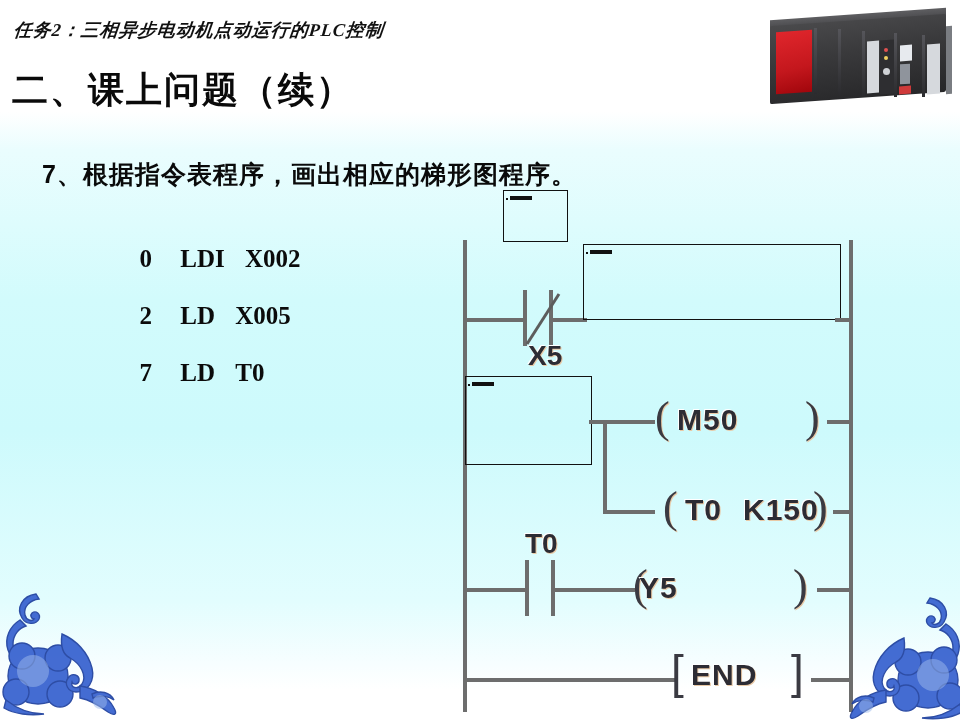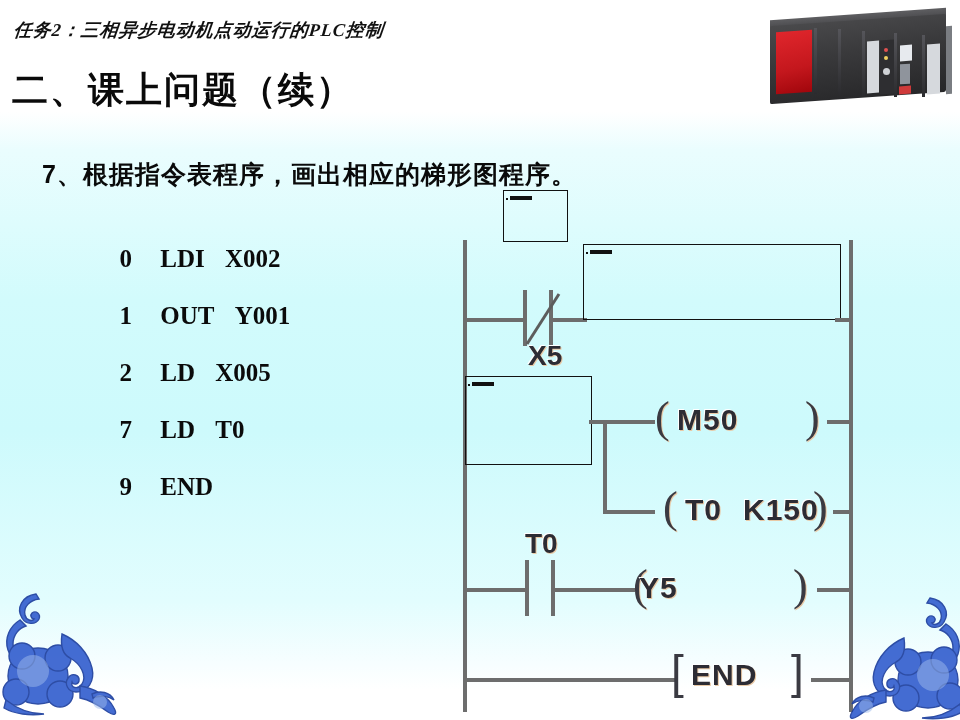--- a/index.html
+++ b/index.html
@@ -84,21 +84,21 @@
     background:linear-gradient(170deg,#e0262c 0%,#c4171d 60%,#a1060c 100%);
     transform:skewY(-4deg);
   }
   .plc-mod { position:absolute; background:linear-gradient(to bottom,#55555a,#2b2b2e); transform:skewY(-4deg); }
   .plc-slot { position:absolute; background:#d6d9dd; transform:skewY(-4deg); }
   .plc-dot  { position:absolute; border-radius:50%; }
   .plc-vent { position:absolute; background:#1b1b1d; transform:skewY(-4deg); }
 
   
   #instr-list {
-    position:absolute; left:104px; top:244px; width:300px;
+    position:absolute; left:124px; top:244px; width:300px;
   }
   .instr-row {
     height:57px;
     font-family:"Liberation Serif", serif;
     font-weight:bold;
     font-size:25px;
     color:#0b0b0b;
     white-space:nowrap;
     line-height:30px;
   }
@@ -221,37 +221,28 @@
     <div class="plc-vent" style="left:182px;top:22px;width:6px;height:68px;background:#7a7d82;"></div>
   </div>
 
   <div id="instr-list">
     <div class="instr-row">
       <span class="instr-step">0</span>
       <span class="instr-op">LDI</span>
       <span class="instr-arg">X002</span>
     </div>
     <div class="instr-row">
-      <span class="instr-step">1</span>
-      <span class="instr-op">OUT</span>
-      <span class="instr-arg">Y001</span>
-    </div>
-    <div class="instr-row">
       <span class="instr-step">2</span>
       <span class="instr-op">LD</span>
       <span class="instr-arg">X005</span>
     </div>
     <div class="instr-row">
       <span class="instr-step">7</span>
       <span class="instr-op">LD</span>
       <span class="instr-arg">T0</span>
-    </div>
-    <div class="instr-row">
-      <span class="instr-step">9</span>
-      <span class="instr-op">END</span>
     </div>
   </div>
 
   <div id="ladder">
 
     <div class="rail" id="rail-left"></div>
     <div class="rail" id="rail-right"></div>
 
     <div class="wire-h" style="left:10px; top:88px; width:60px;"></div>
     <div class="contact" style="left:68px; top:60px;">

